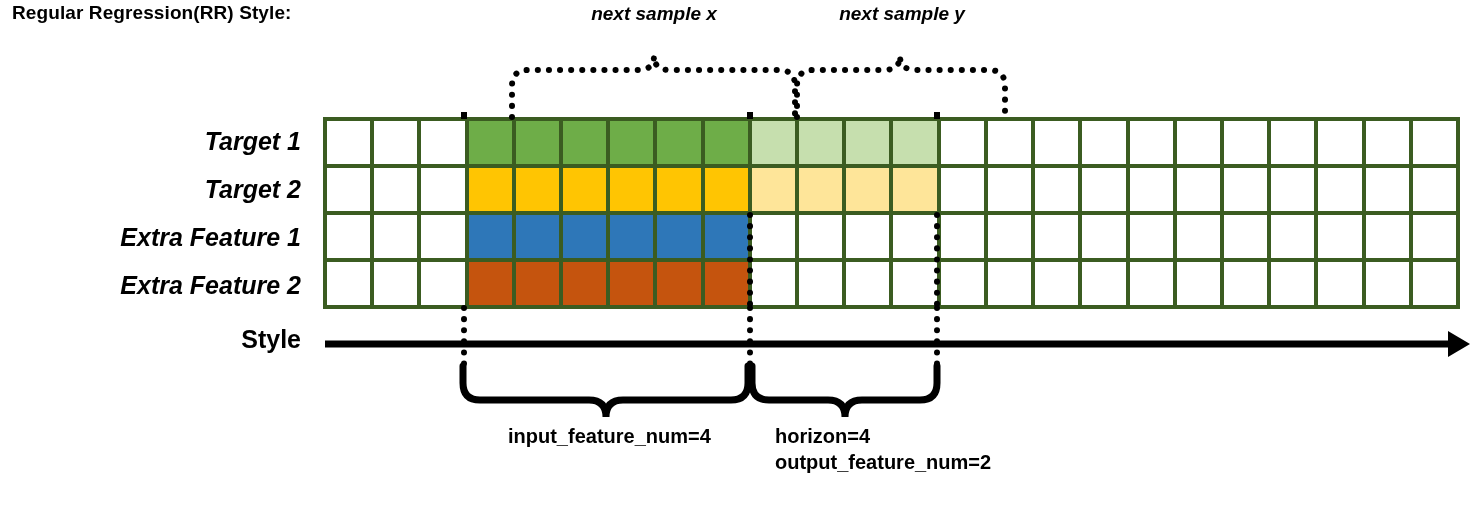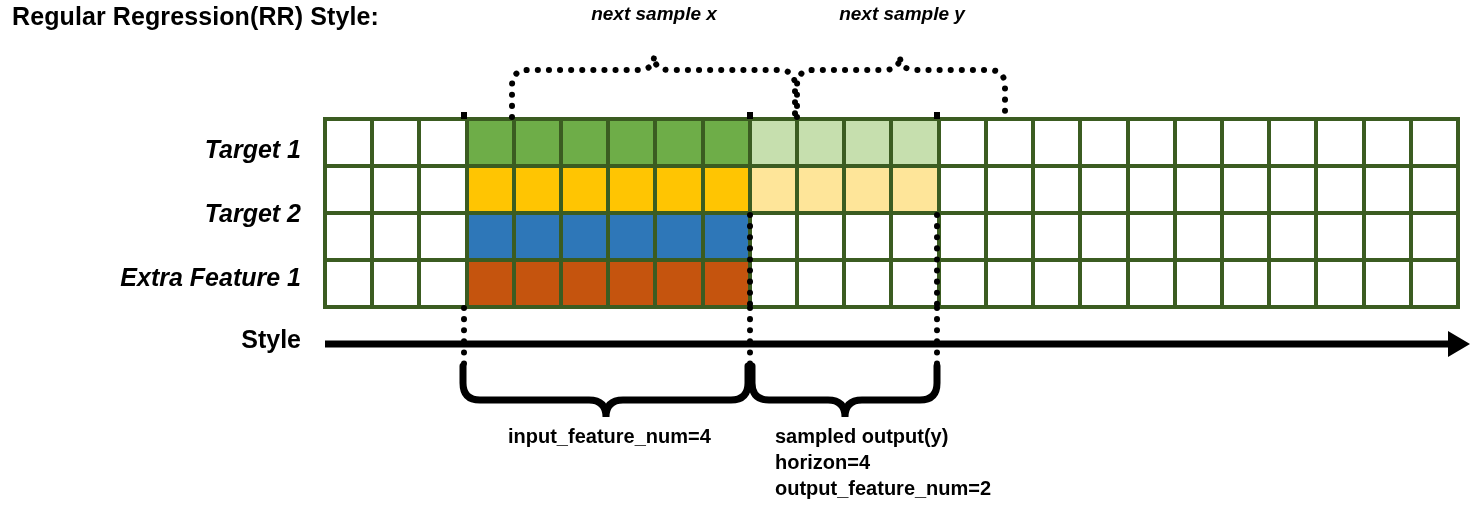--- a/index.html
+++ b/index.html
@@ -2,21 +2,21 @@
 <html><head>
 <meta charset="utf-8">
 <style>
   html,body{margin:0;padding:0;background:#fff;}
   body{width:1476px;height:516px;position:relative;overflow:hidden;
        font-family:"Liberation Sans","DejaVu Sans",sans-serif;color:#000;}
 
   .abs{position:absolute;}
 
   
-  #title{left:12px;top:2px;font-size:25px;font-weight:700;letter-spacing:.1px;
+  #title{left:12px;top:2px;font-size:19px;font-weight:700;letter-spacing:.1px;
          white-space:nowrap;}
 
   
   .brace-label{font-size:19px;font-style:italic;font-weight:600;white-space:nowrap;
                text-align:center;}
 
   
   #rowlabels{left:0;top:117px;width:313px;height:192px;
              display:flex;flex-direction:column;}
   #rowlabels .rl{flex:1;display:flex;align-items:center;justify-content:flex-end;
@@ -43,20 +43,21 @@
 
 <div class="abs" id="title">Regular Regression(RR) Style:</div>
 
 <div class="abs brace-label" style="left:554px;top:3px;width:200px;">next sample x</div>
 <div class="abs brace-label" style="left:802px;top:3px;width:200px;">next sample y</div>
 
 <div class="abs" id="rowlabels">
   <div class="rl">Target 1</div>
   <div class="rl">Target 2</div>
   <div class="rl">Extra Feature 1</div>
+  <div class="rl">Extra Feature 2</div>
 </div>
 
 <div class="abs" id="timelabel">Style</div>
 
 <div class="abs" id="grid" style="background: rgb(59, 92, 33);">
     <div class="cell" style="background: rgb(255, 255, 255);"></div>
     <div class="cell" style="background: rgb(255, 255, 255);"></div>
     <div class="cell" style="background: rgb(255, 255, 255);"></div>
     <div class="cell" style="background: rgb(110, 173, 72);"></div>
     <div class="cell" style="background: rgb(110, 173, 72);"></div>
@@ -180,16 +181,15 @@
 
   <path d="M 752,366 L 752,383 Q 752,400 769,400 L 828,400 Q 845,400 845,417
            Q 845,400 862,400 L 920,400 Q 937,400 937,383 L 937,366" fill="none" stroke="#000" stroke-width="7" stroke-linecap="round"></path>
 </svg>
 
 <div class="abs" style="left:508px;top:423px;">
   <div class="caption">input_feature_num=4</div>
 </div>
 
 <div class="abs" style="left:775px;top:423px;">
-  <div class="caption">sampled output(y)</div>
   <div class="caption">horizon=4</div>
   <div class="caption">output_feature_num=2</div>
 </div>
 
 </body></html>

